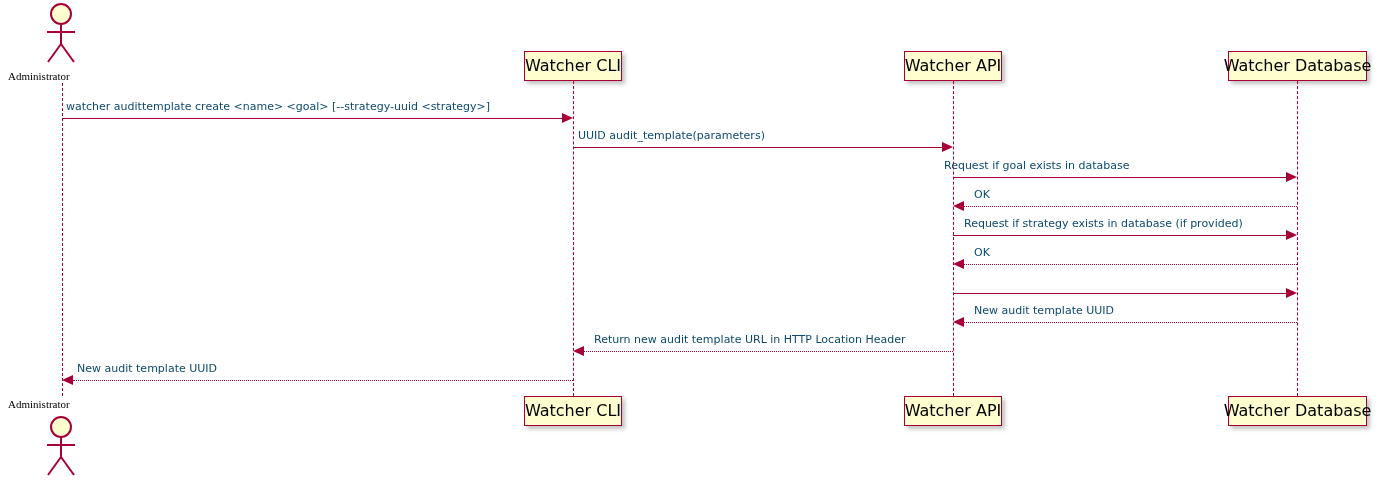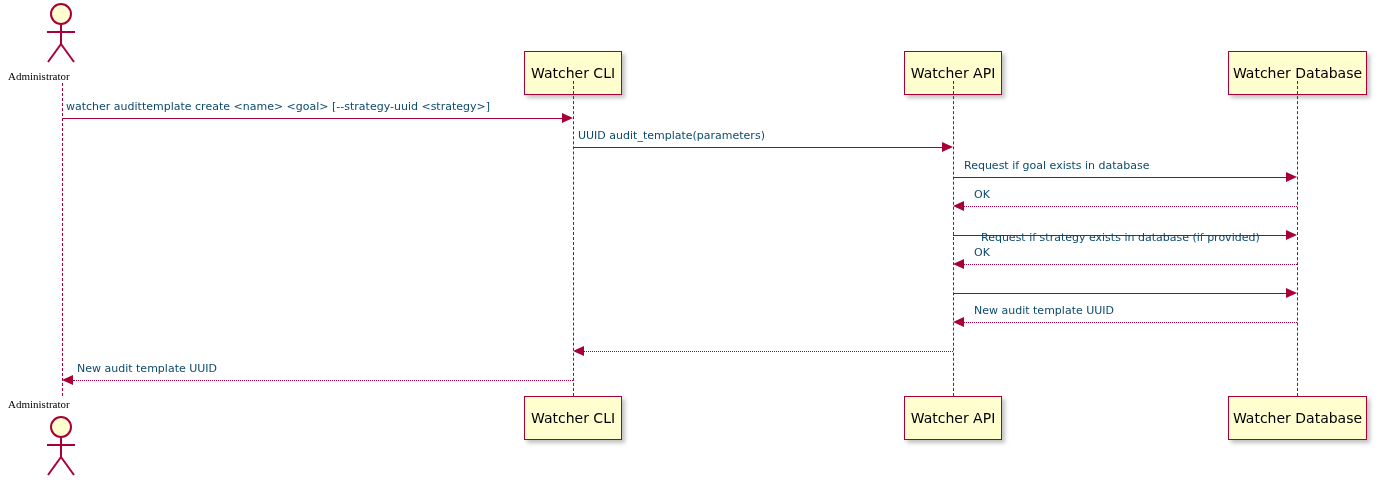--- a/index.html
+++ b/index.html
@@ -18,29 +18,29 @@
     overflow: hidden;
   }
 
   
   .participant-box {
     position: absolute;
     background: #FEFECE;
     border: 1.5px solid #A80036;
     box-shadow: 3px 3px 4px rgba(80,80,80,0.35);
     color: #000000;
-    font-size: 14px;
+    font-size: 16px;
     line-height: 1;
     display: flex;
     align-items: center;
     justify-content: center;
     white-space: nowrap;
     box-sizing: border-box;
     padding: 0 10px;
-    height: 44px;
+    height: 30px;
   }
 
   
   .actor {
     position: absolute;
   }
   .actor-label {
     position: absolute;
     font-size: 11px;
     color: #000000;
@@ -132,43 +132,44 @@
   <div class="lifeline" style="left:1297px; top:81px; height:315px;"></div>
 
   <div class="msg-label" style="left:66px; top:101px;">watcher audittemplate create &lt;name&gt; &lt;goal&gt; [--strategy-uuid &lt;strategy&gt;]</div>
   <div class="msg-line" style="left:62px; top:118px; width:500px;"></div>
   <div class="arrowhead right" style="left:562px; top:113px;"></div>
 
   <div class="msg-label" style="left:578px; top:130px;">UUID audit_template(parameters)</div>
   <div class="msg-line" style="left:573px; top:147px; width:369px;"></div>
   <div class="arrowhead right" style="left:942px; top:142px;"></div>
 
-  <div class="msg-label" style="left:964px; top:160px;">Request if goal exists in database</div>
+  <div class="msg-label" style="left:944px; top:160px;">Request if goal exists in database</div>
   <div class="msg-line" style="left:953px; top:177px; width:333px;"></div>
   <div class="arrowhead right" style="left:1286px; top:172px;"></div>
 
   <div class="msg-label" style="left:974px; top:189px;">OK</div>
   <div class="msg-line dotted" style="left:964px; top:206px; width:333px;"></div>
   <div class="arrowhead left" style="left:953px; top:201px;"></div>
 
-  <div class="msg-label" style="left:964px; top:232px;margin-left:17px;">Request if strategy exists in database (if provided)</div>
+  <div class="msg-label" style="left:964px; top:218px;">Request if strategy exists in database (if provided)</div>
   <div class="msg-line" style="left:953px; top:235px; width:333px;"></div>
   <div class="arrowhead right" style="left:1286px; top:230px;"></div>
 
   <div class="msg-label" style="left:974px; top:247px;">OK</div>
   <div class="msg-line dotted" style="left:964px; top:264px; width:333px;"></div>
   <div class="arrowhead left" style="left:953px; top:259px;"></div>
 
   <div class="msg-line" style="left:953px; top:293px; width:333px;"></div>
   <div class="arrowhead right" style="left:1286px; top:288px;"></div>
 
   <div class="msg-label" style="left:974px; top:305px;">New audit template UUID</div>
   <div class="msg-line dotted" style="left:964px; top:322px; width:333px;"></div>
   <div class="arrowhead left" style="left:953px; top:317px;"></div>
 
+  <div class="msg-label" style="left:594px; top:334px;">Return new audit template URL in HTTP Location Header</div>
   <div class="msg-line dotted" style="left:584px; top:351px; width:369px;"></div>
   <div class="arrowhead left" style="left:573px; top:346px;"></div>
 
   <div class="msg-label" style="left:77px; top:363px;">New audit template UUID</div>
   <div class="msg-line dotted" style="left:73px; top:380px; width:500px;"></div>
   <div class="arrowhead left" style="left:62px; top:375px;"></div>
 
 </div>
 
 </body></html>

